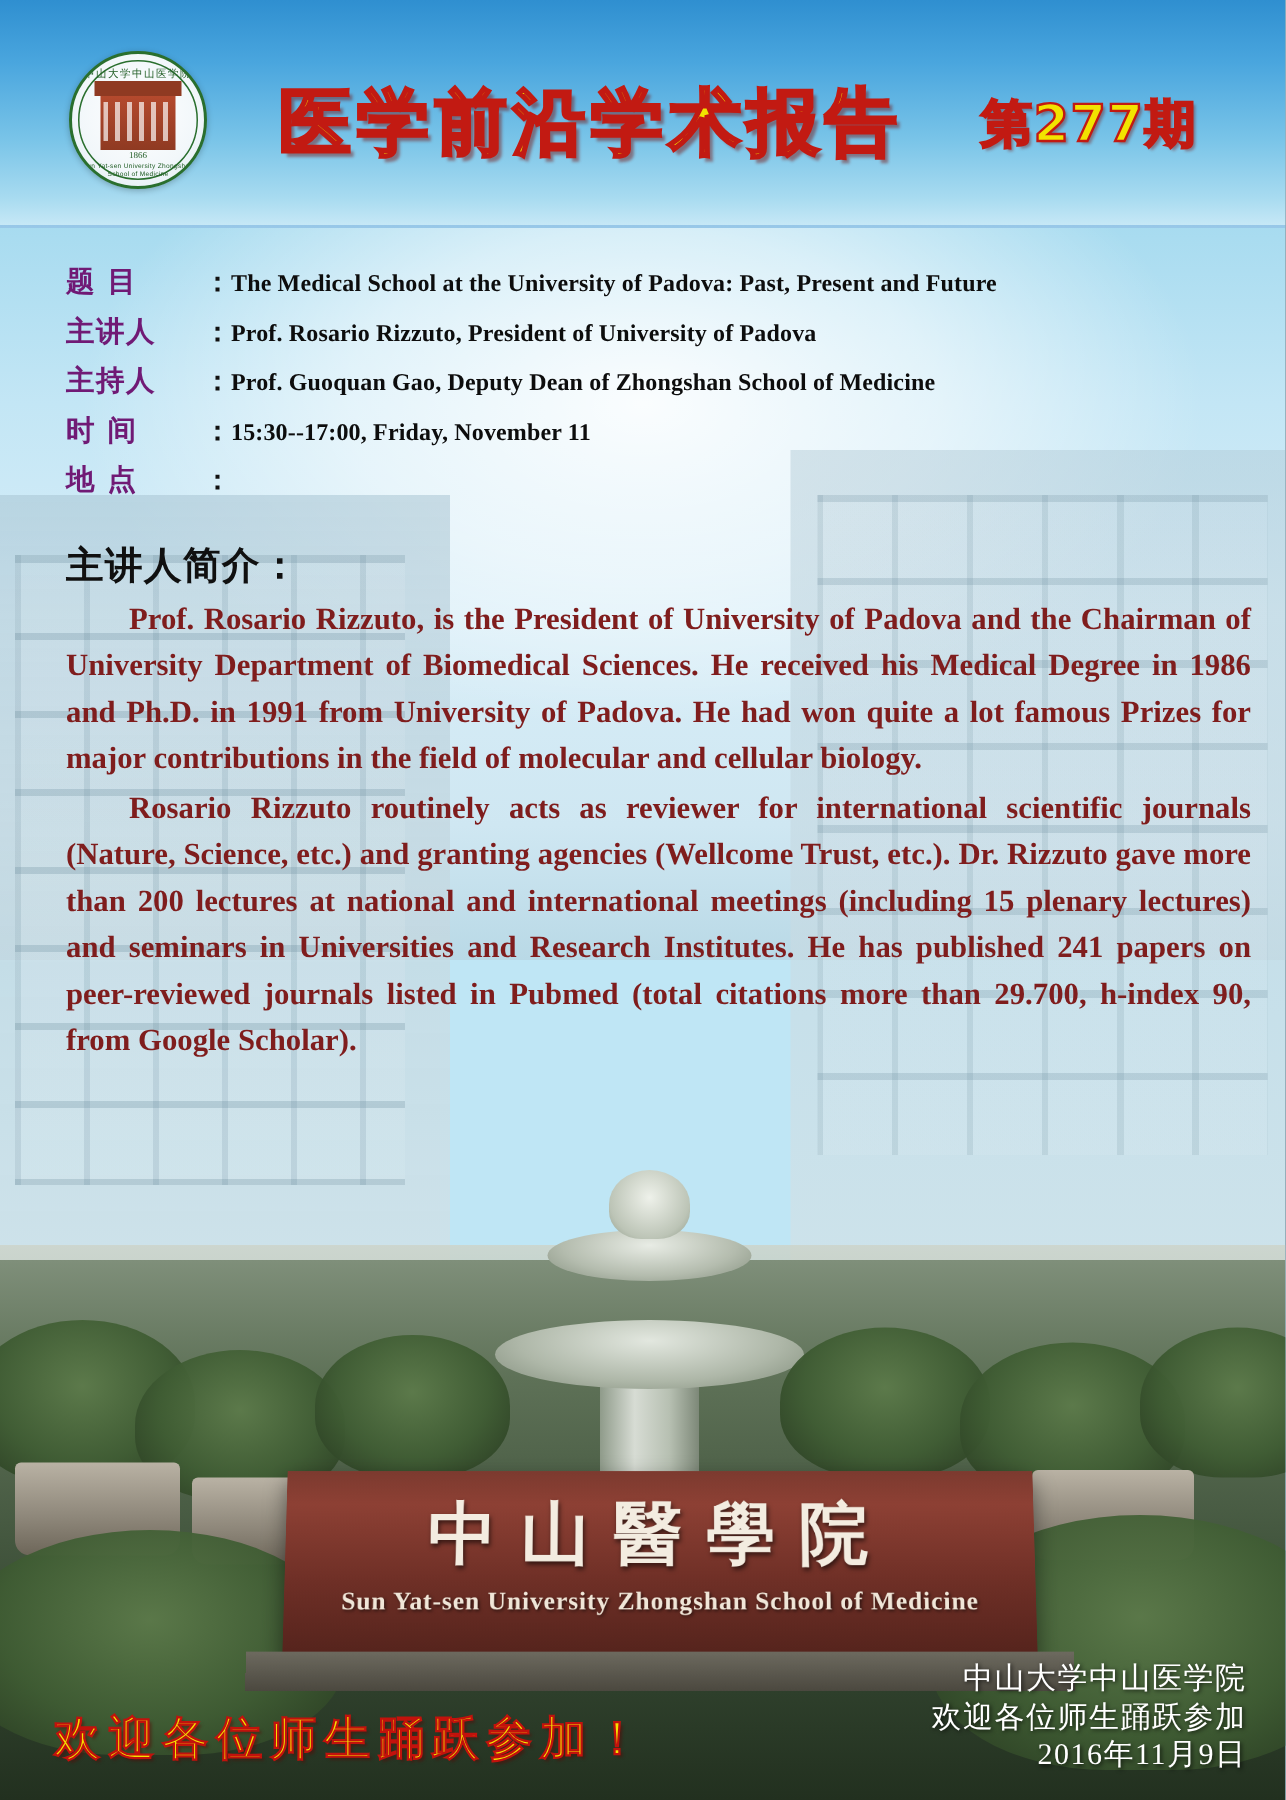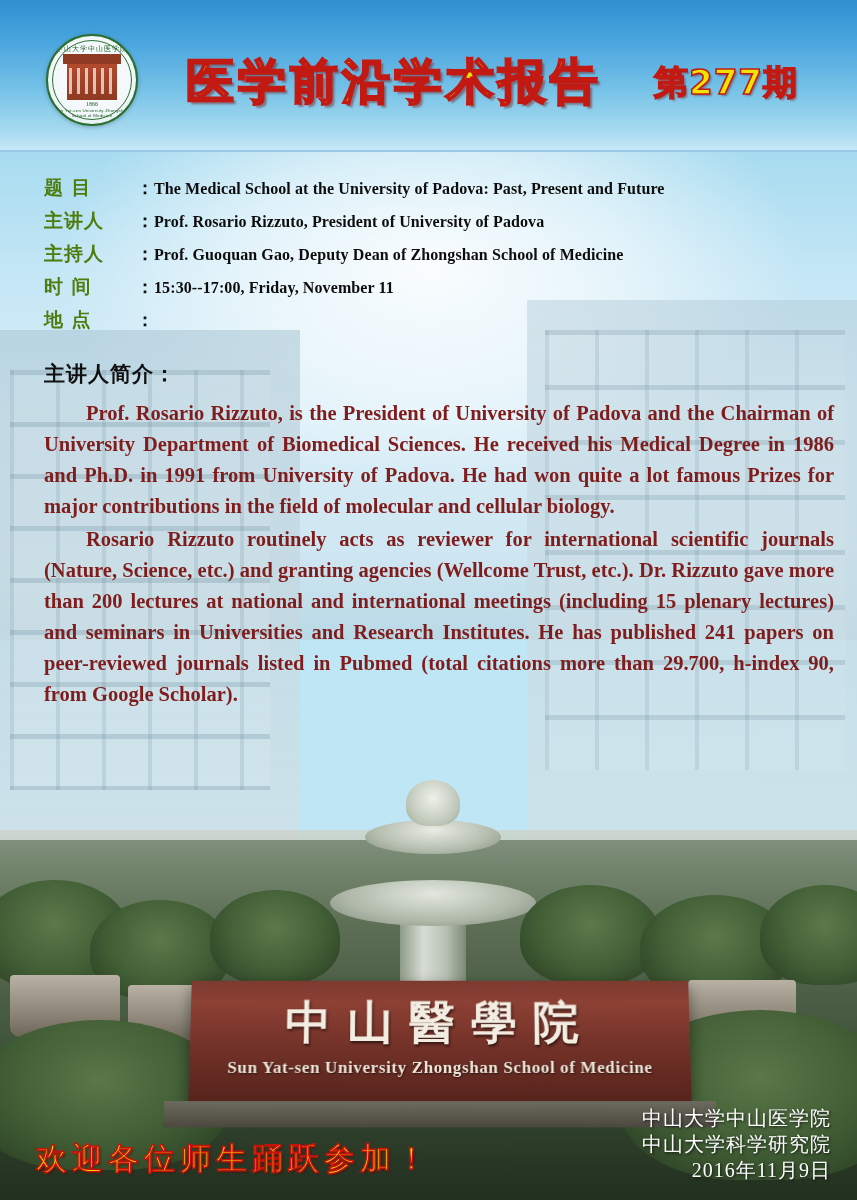--- a/index.html
+++ b/index.html
@@ -242,42 +242,42 @@
     display: flex;
     align-items: baseline;
     margin-bottom: 7px;
   }
   .info-label {
     width: 92px;
     flex: 0 0 92px;
     font-family: "DejaVu Sans", sans-serif;
     font-size: 19px;
     font-weight: bold;
-    color: #4d7c0f;
+    color: #701a75;
     letter-spacing: 1px;
   }
   .info-colon {
     flex: 0 0 14px;
     font-family: "DejaVu Sans", sans-serif;
     font-size: 18px;
     font-weight: bold;
   }
   .info-value {
     font-family: "Liberation Serif", serif;
     font-size: 16px;
     font-weight: bold;
     color: #0d0d0d;
     letter-spacing: 0.1px;
   }
 
   .bio-heading {
     position: absolute;
     left: 44px; top: 360px;
     font-family: "DejaVu Sans", sans-serif;
-    font-size: 21px;
+    font-size: 25px;
     font-weight: bold;
     color: #101010;
     letter-spacing: 1px;
   }
   .bio {
     position: absolute;
     left: 44px; top: 398px; width: 790px;
     font-family: "Liberation Serif", serif;
     font-size: 20.5px;
     font-weight: bold;
@@ -387,17 +387,17 @@
 
   <div class="bio-heading">主讲人简介：</div>
   <div class="bio">
     <p>Prof. Rosario Rizzuto, is the President of University of Padova and the Chairman of University Department of Biomedical Sciences. He received his Medical Degree in 1986 and Ph.D. in 1991 from University of Padova. He had won quite a lot famous Prizes for major contributions in the field of molecular and cellular biology.</p>
     <p>Rosario Rizzuto routinely acts as reviewer for international scientific journals (Nature, Science, etc.) and granting agencies (Wellcome Trust, etc.). Dr. Rizzuto gave more than 200 lectures at national and international meetings (including 15 plenary lectures) and seminars in Universities and Research Institutes. He has published 241 papers on peer-reviewed journals listed in Pubmed (total citations more than 29.700, h-index 90, from Google Scholar).</p>
   </div>
 
   <div class="welcome">欢迎各位师生踊跃参加！</div>
   <div class="org">
     <div>中山大学中山医学院</div>
-    <div>中山大学科学研究院</div>
+    <div>欢迎各位师生踊跃参加</div>
     <div class="date">2016年11月9日</div>
   </div>
 
 </div>
 
 </body></html>

